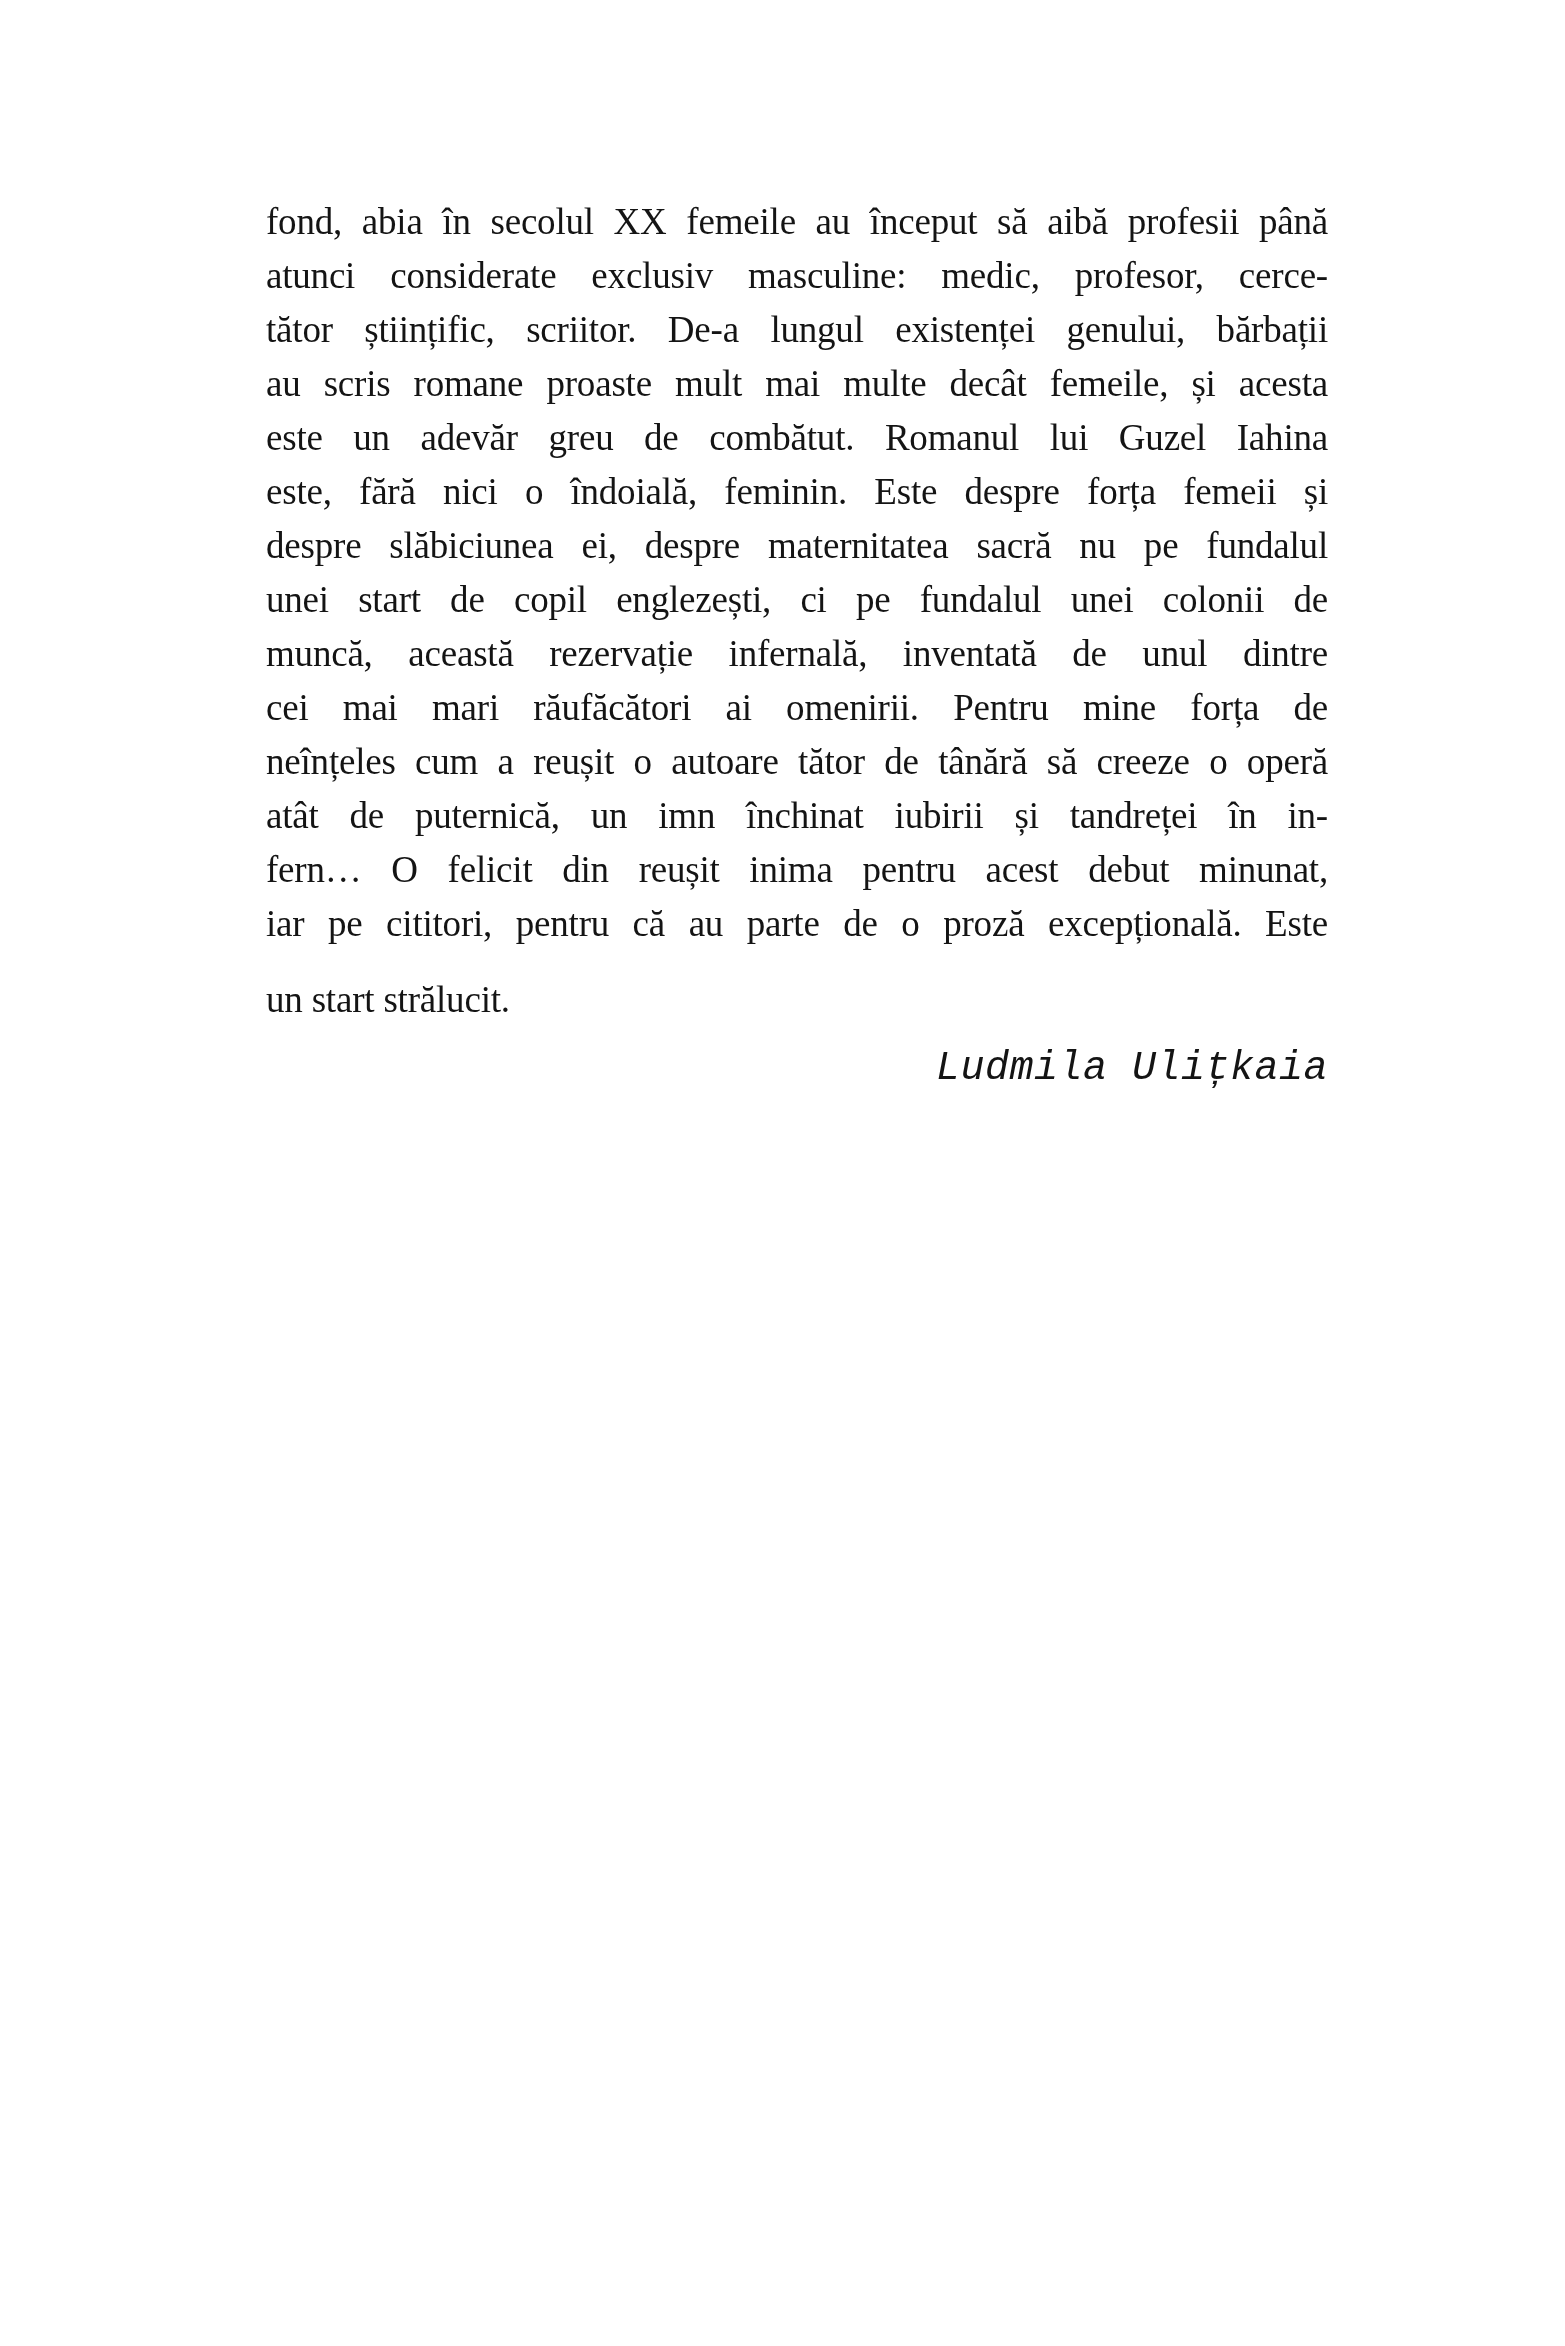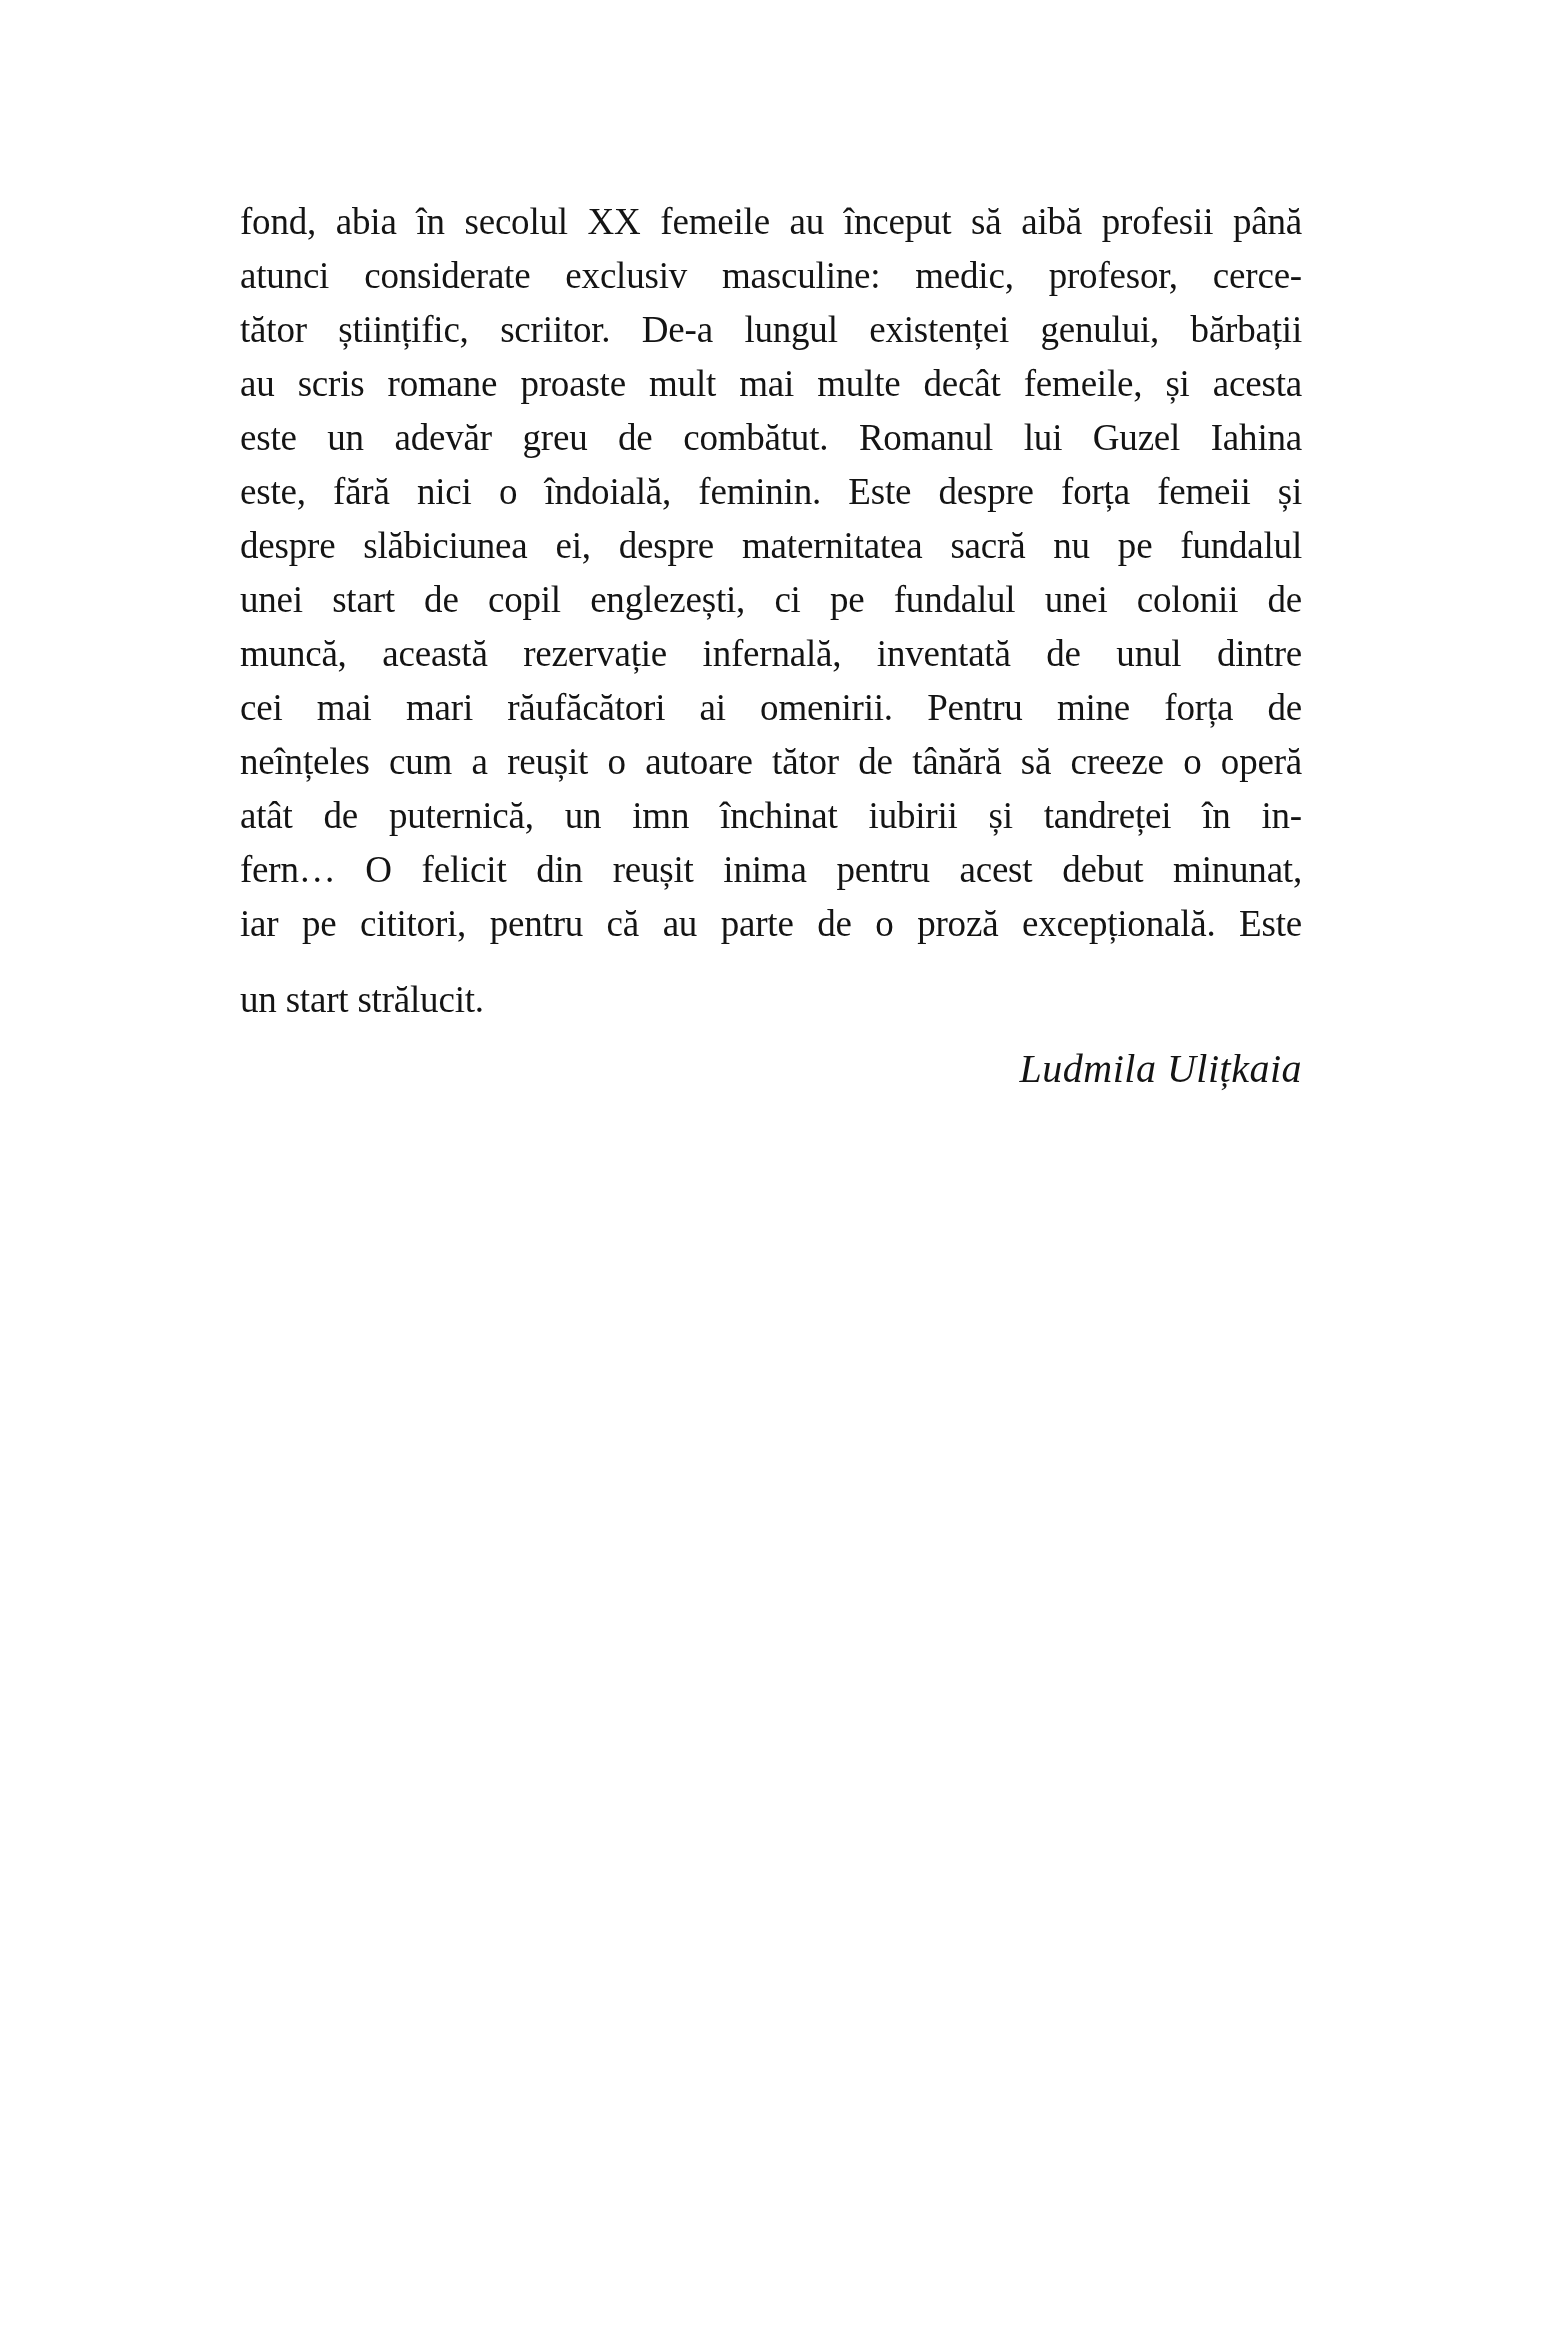--- a/index.html
+++ b/index.html
@@ -14,21 +14,21 @@
     overflow: hidden;
     font-family: "Liberation Serif", "DejaVu Serif", serif;
   }
   .page {
     position: absolute;
     inset: 0;
     background: var(--page-bg, #ffffff);
   }
   .text-block {
     position: absolute;
-    left: 240px;
+    left: 266px;
     top: 195px;
     width: 1062px;
     color: var(--text-color, #141414);
   }
   .line {
     font-size: 37px;
     line-height: 54px;
     height: 54px;
     white-space: nowrap;
     text-align: justify;
@@ -40,20 +40,21 @@
     white-space: normal;
     margin-top: 22px;
   }
   .signature {
     margin-top: 15px;
     font-size: 40px;
     line-height: 54px;
     font-style: italic;
     text-align: right;
     letter-spacing: 0.5px;
+    font-family: Liberation Mono, monospace;
   }
 </style>
 </head>
 <body>
 
 <div class="page">
   <div class="text-block">
     <div class="line">fond, abia în secolul XX femeile au început să aibă profesii până</div>
     <div class="line">atunci considerate exclusiv masculine: medic, profesor, cerce-</div>
     <div class="line">tător științific, scriitor. De-a lungul existenței genului, bărbații</div>

